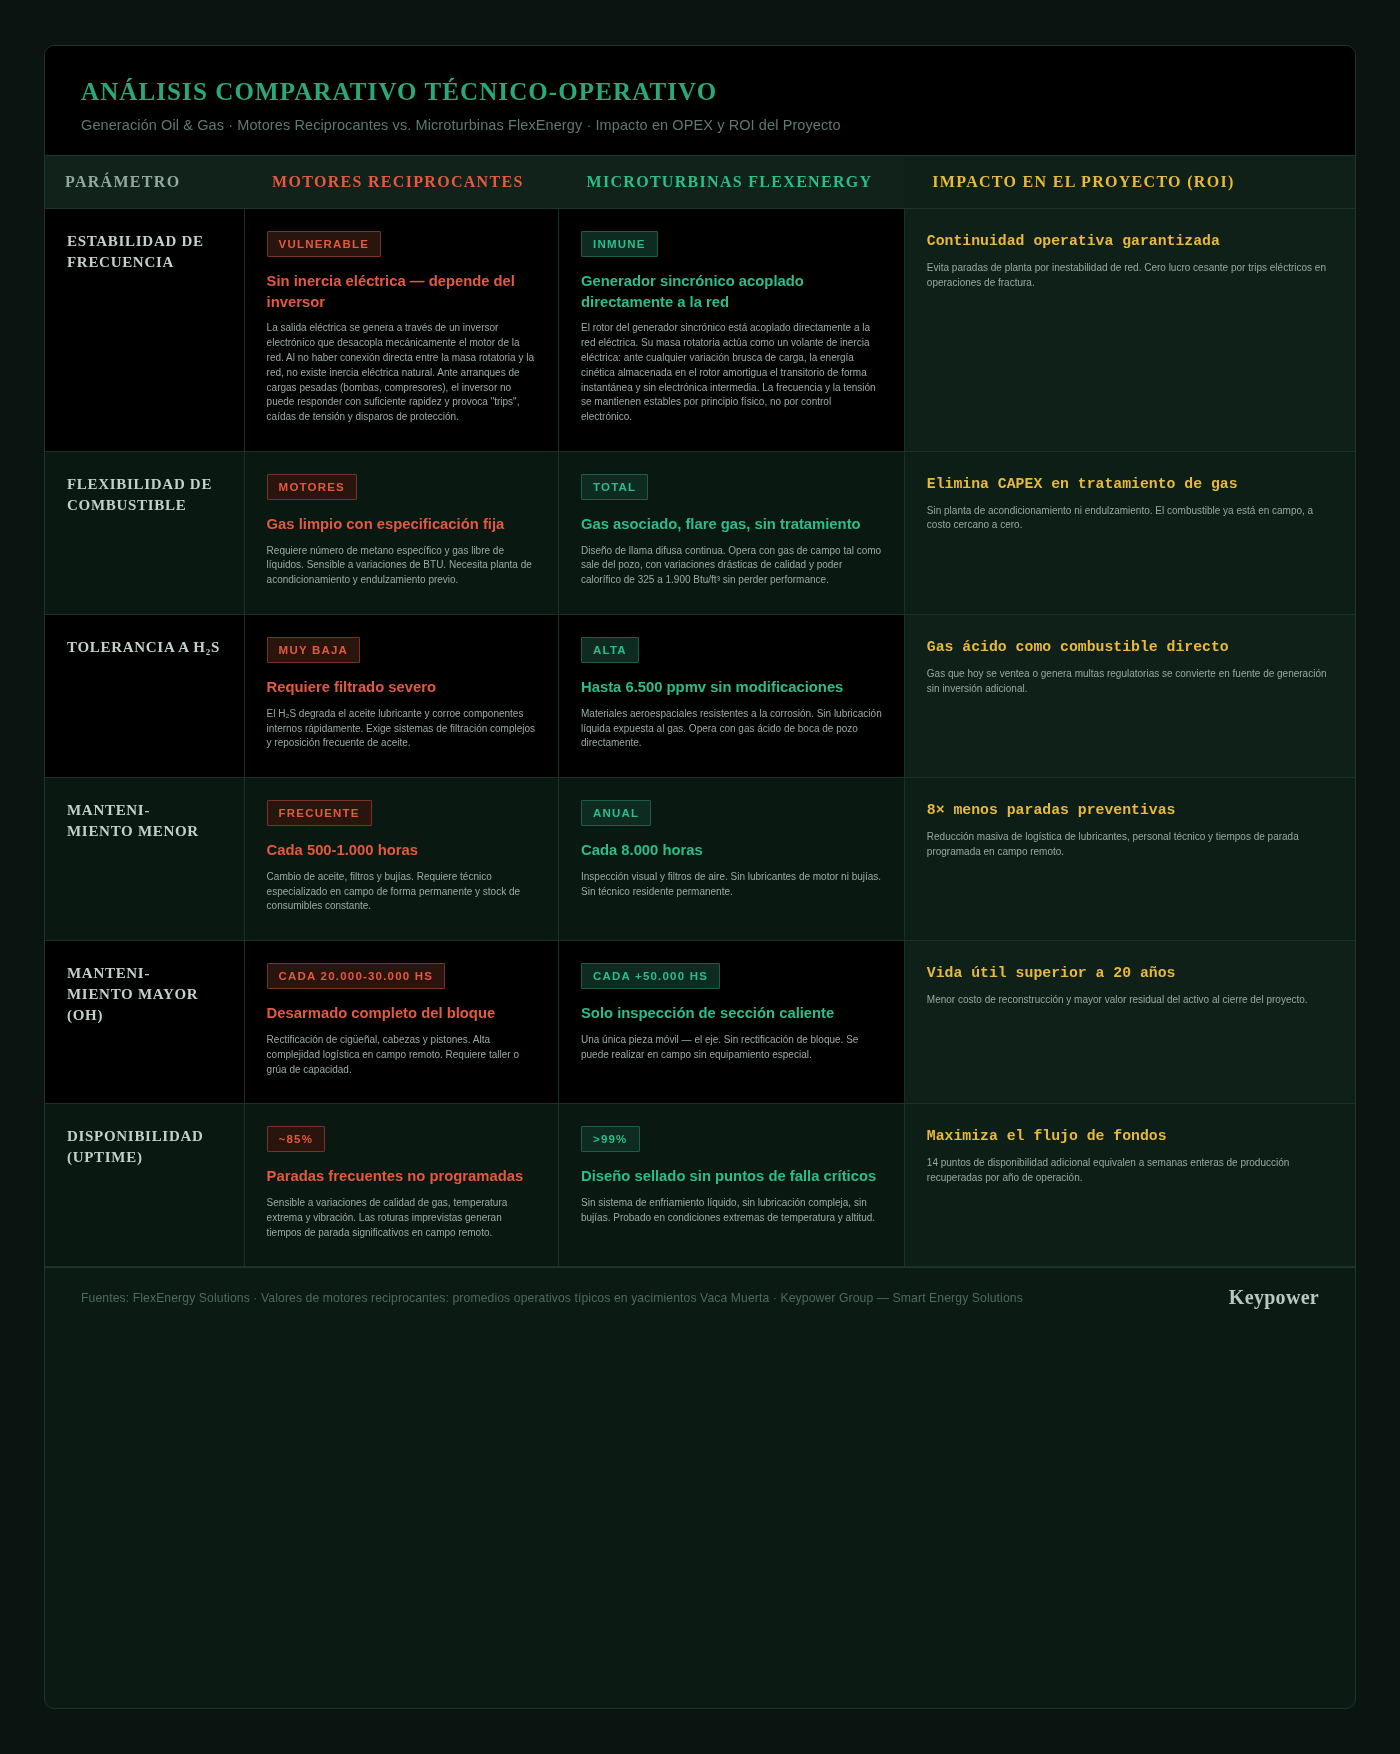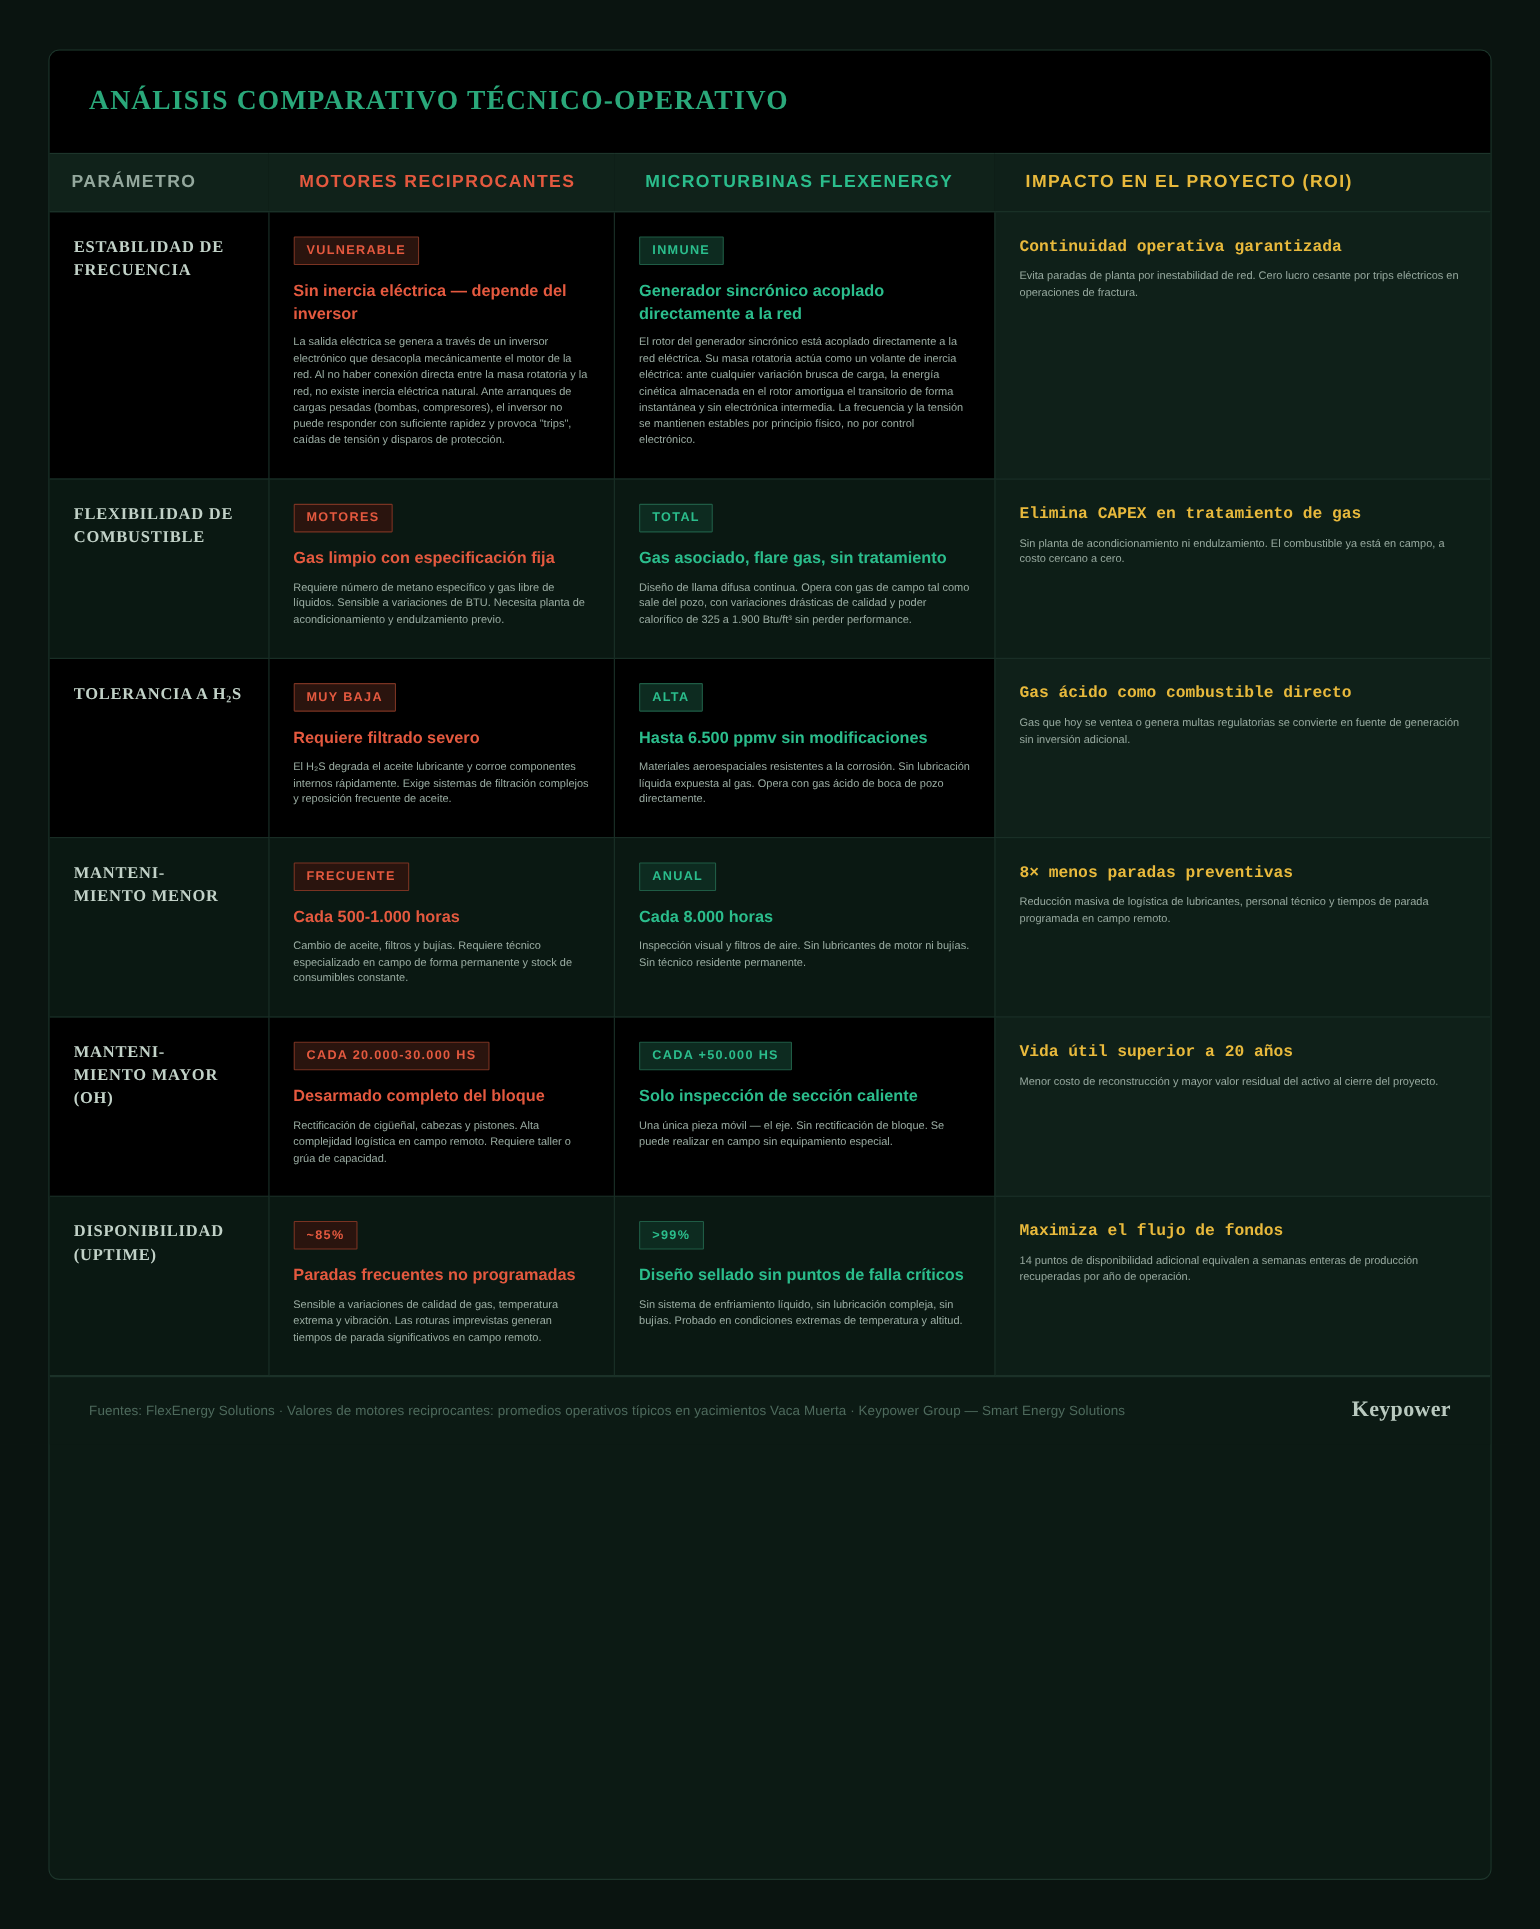--- a/index.html
+++ b/index.html
@@ -52,21 +52,21 @@
   }
 
   
   table {
     border-collapse: collapse;
     width: 100%;
     table-layout: fixed;
   }
   thead th {
     text-align: left;
-    font-family: Liberation Sans, sans-serif;
+    font-family: Liberation Serif, serif;
     font-weight: bold;
     font-size: 16px;
     letter-spacing: 1.3px;
     padding: 17px 28px;
     background: #10221a;
     border-top: 1px solid #1d352b;
     border-bottom: 1px solid #1d352b;
     vertical-align: middle;
   }
   th.c-param  { color: #94a89d; width: 190px; padding-left: 20px; }
@@ -158,20 +158,21 @@
   }
 </style>
 </head>
 <body>
 
 <div class="page">
   <div class="card">
 
     <div class="card-header">
       <div class="card-title">ANÁLISIS COMPARATIVO TÉCNICO-OPERATIVO</div>
+      <div class="card-subtitle">Generación Oil &amp; Gas · Motores Reciprocantes vs. Microturbinas FlexEnergy · Impacto en OPEX y ROI del Proyecto</div>
     </div>
 
     <table>
       <thead>
         <tr>
           <th class="c-param">PARÁMETRO</th>
           <th class="c-recip">MOTORES RECIPROCANTES</th>
           <th class="c-micro">MICROTURBINAS FLEXENERGY</th>
           <th class="c-roi">IMPACTO EN EL PROYECTO (ROI)</th>
         </tr>

